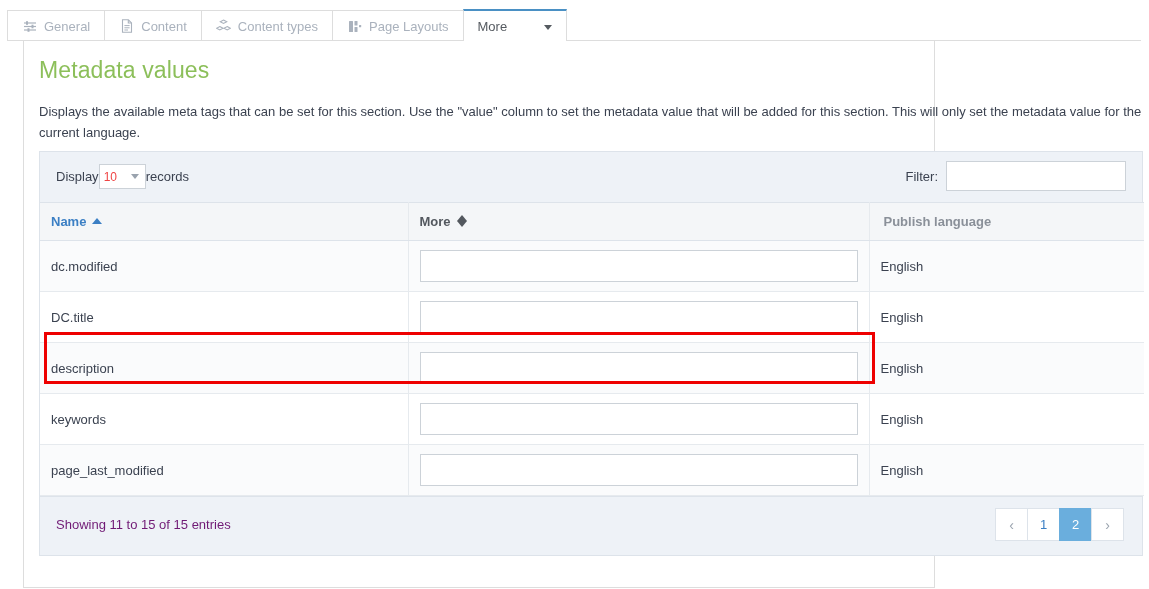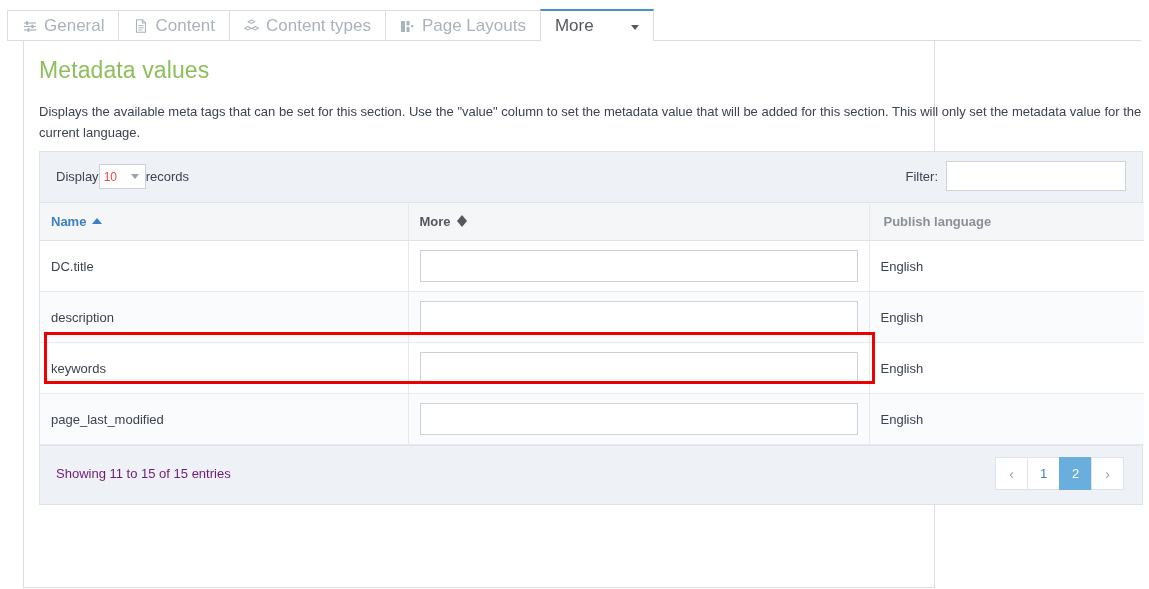--- a/index.html
+++ b/index.html
@@ -41,21 +41,21 @@
     align-items: flex-end;
   }
   .tab {
     position: relative;
     height: 31px;
     box-sizing: border-box;
     padding: 0 14px;
     display: flex;
     align-items: center;
     gap: 7px;
-    font-size: 17px;
+    font-size: 13px;
     color: #aab2bd;
     background: #ffffff;
     border: 1px solid #dddddd;
     border-bottom: none;
     margin-right: -1px;
     white-space: nowrap;
     cursor: pointer;
     text-align: center;
   }
   .tab.active {
@@ -439,20 +439,27 @@
           </th>
           <th style="color:#53585f;">
             <span>More</span><span class="sort-both"></span>
           </th>
           <th>
             <span>Publish language</span>
           </th>
         </tr>
       </thead>
       <tbody>
+        <tr class="odd">
+          <td>dc.modified</td>
+          <td>
+            <input class="val-input" type="text" value="" style="">
+          </td>
+          <td>English</td>
+        </tr>
         <tr class="even highlight">
           <td>DC.title</td>
           <td>
             <input class="val-input" type="text" value="" style="">
           </td>
           <td>English</td>
         </tr>
         <tr class="odd">
           <td>description</td>
           <td>

